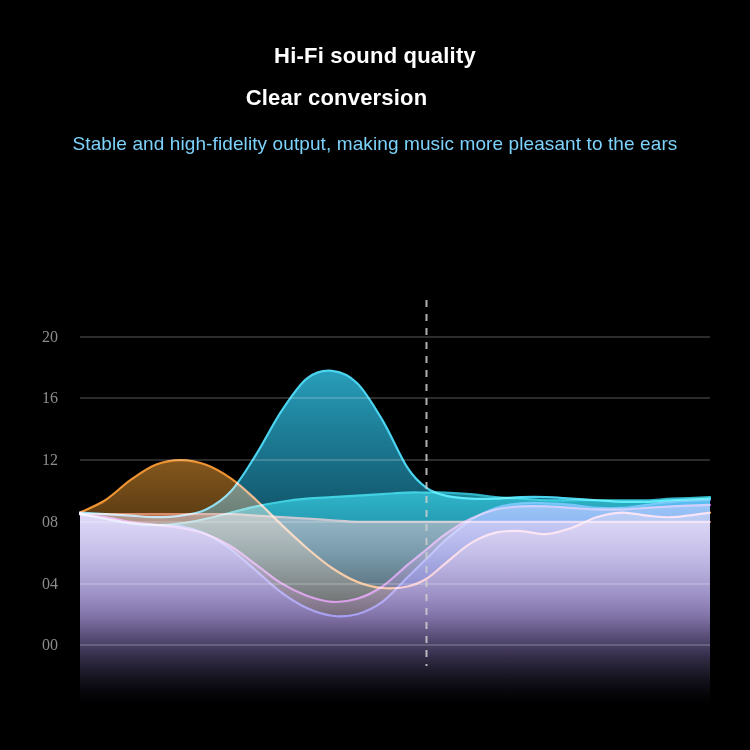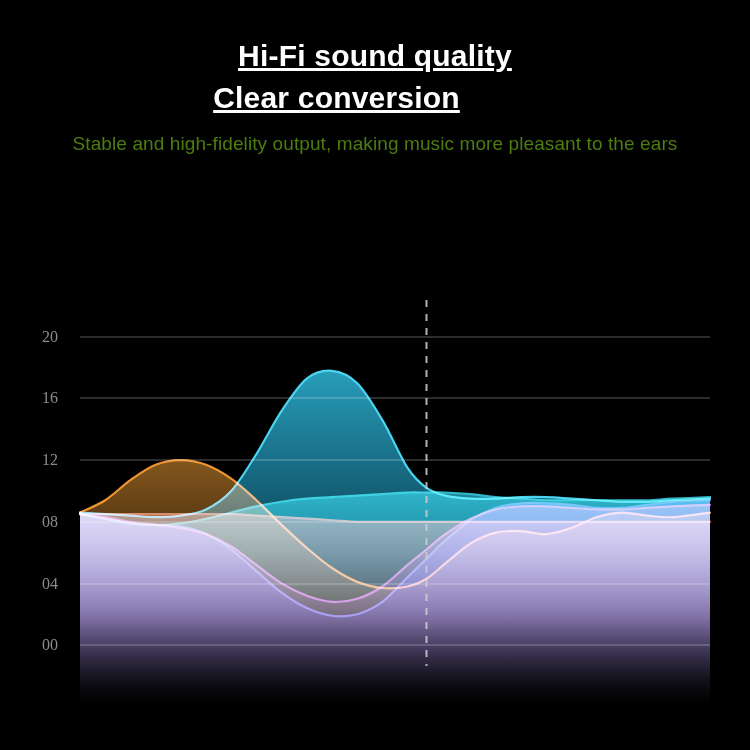--- a/index.html
+++ b/index.html
@@ -7,31 +7,30 @@
     width:750px;height:750px;overflow:hidden;
     font-family:"Liberation Sans", sans-serif;
     background:#000;color:#fff;
     position:relative;
   }
   #stage{position:relative;width:750px;height:750px;background:#000;}
 
   .header{position:absolute;left:0;top:0;width:750px;text-align:center;}
   .title-line{
     font-weight:bold;
-    font-size:30px;
+    font-size:22px;
     line-height:36px;
     color:#ffffff;
     letter-spacing:0.2px;
-    text-decoration:underline;
   }
   .title-1{position:absolute;left:0;top:38px;width:750px;}
   .title-2{position:absolute;left:0;top:80px;width:673px;}
   .subtitle{
     position:absolute;left:0;top:131px;width:750px;
-    font-size:19px;line-height:26px;color:#4d7c0f;font-weight:400;
+    font-size:19px;line-height:26px;color:#7dd3fc;font-weight:400;
     letter-spacing:0.1px;
   }
 
   .chart-wrap{position:absolute;left:0;top:0;width:750px;height:580px;}
   svg.chart{display:block;width:750px;height:750px;}
 
   .ytick{
     fill:#8c8c8c;
     font-size:16px;
     font-family:"Liberation Serif", serif;

